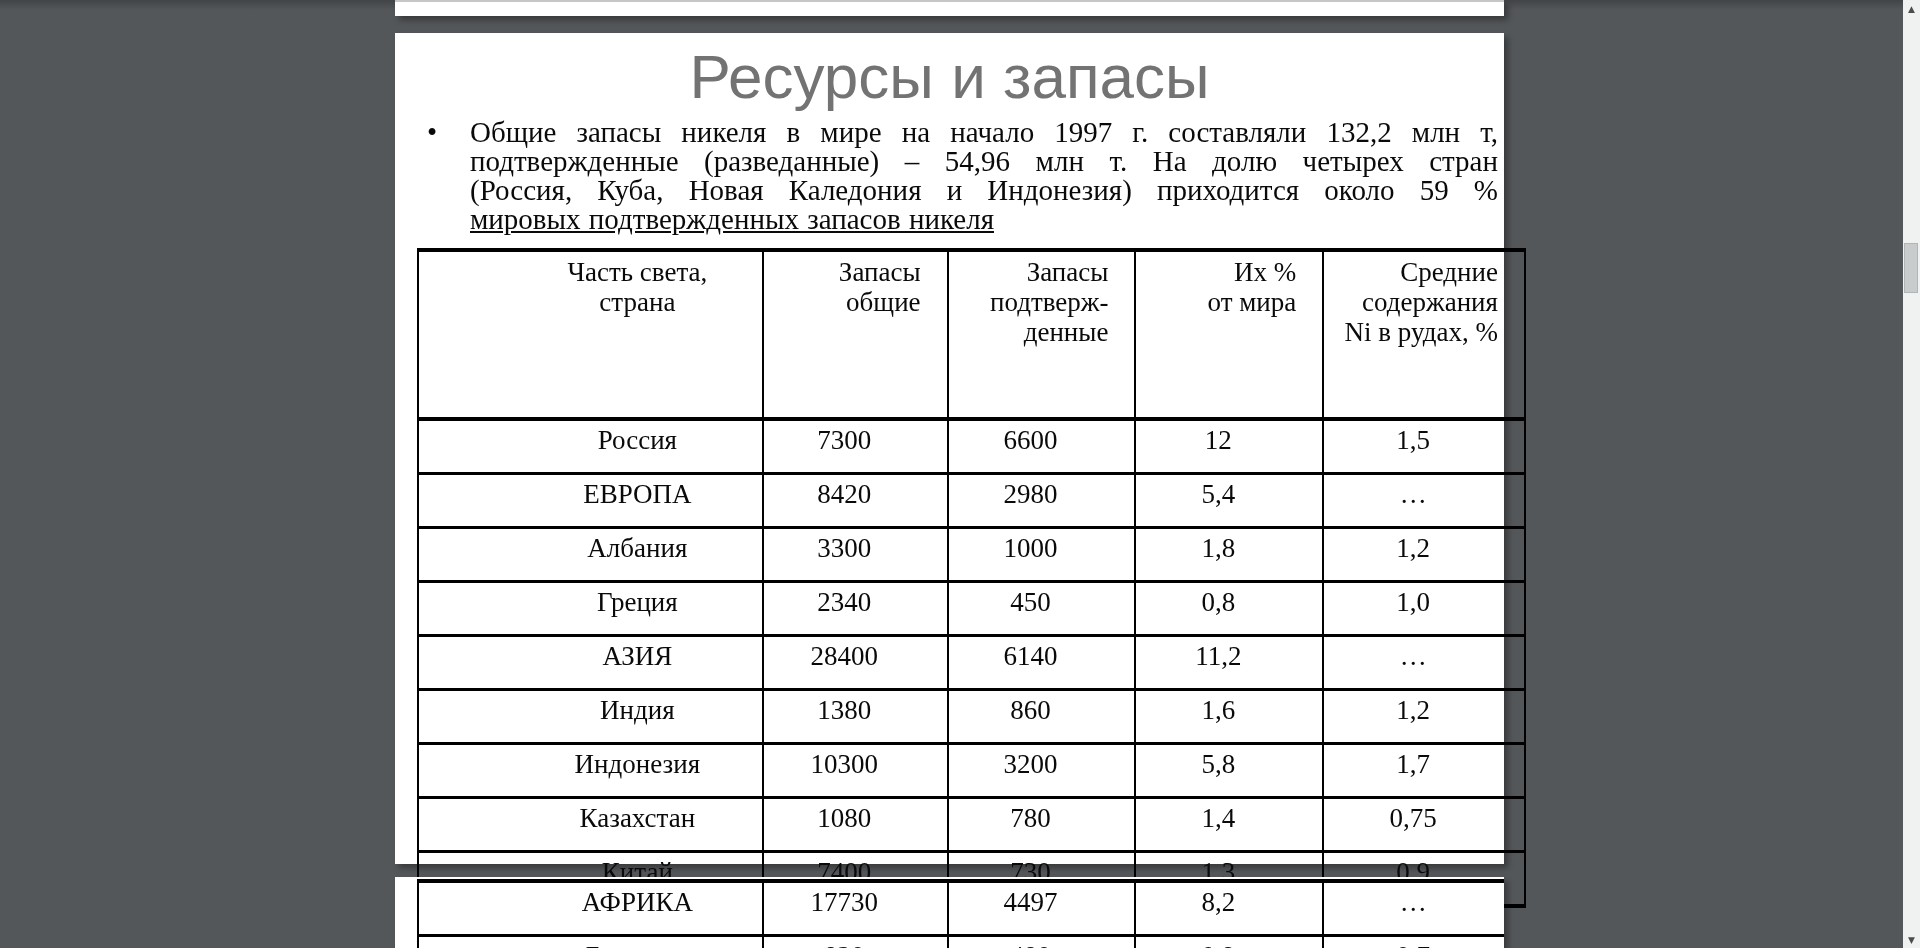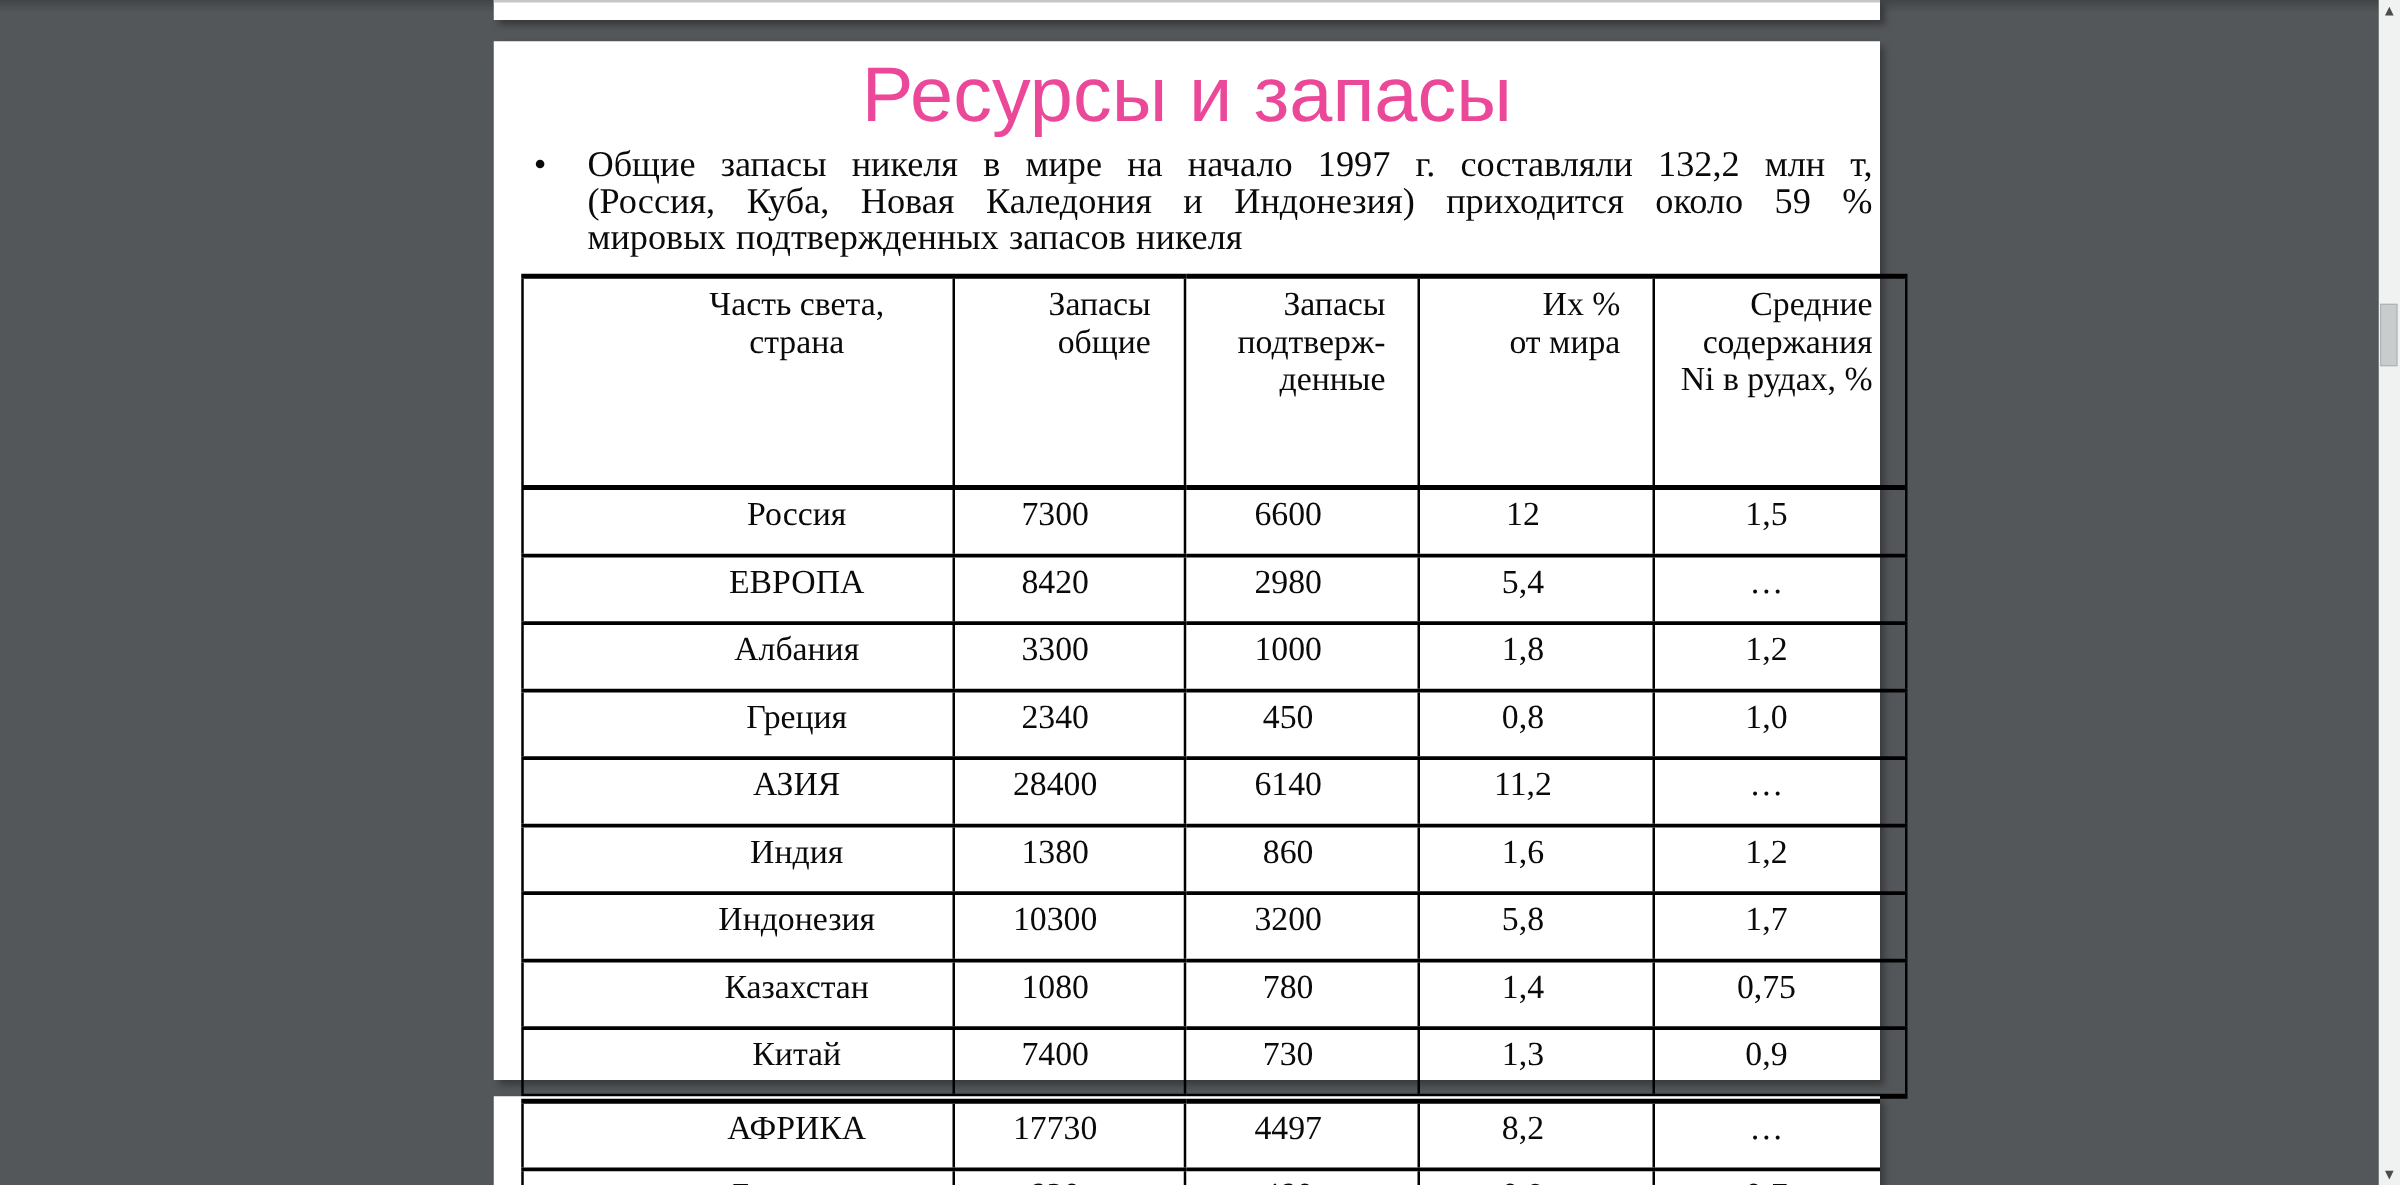--- a/index.html
+++ b/index.html
@@ -28,42 +28,42 @@
   .page-main{top:33px;height:831px;}
   .page-next{top:877px;height:91px;overflow:hidden;padding-top:2px;}
 
   .slide-title{
     margin:8px 0 0 0;
     font-family:"Liberation Sans", sans-serif;
     font-weight:400;
     font-size:62px;
     line-height:72px;
     text-align:center;
-    color:#ec4899;
+    color:#737373;
   }
 
   .bullet-block{
     display:flex;
     margin:5px 0 0 32px;
   }
   .bullet-glyph{
     width:43px;
     flex:0 0 43px;
     font-size:29px;
     line-height:29px;
   }
   .bullet-lines{width:1028px;}
   .bullet-line{
     font-size:29px;
     line-height:29px;
     text-align:justify;
     text-align-last:justify;
     word-spacing:1px;
   }
-  .bullet-line.last{text-align:left;text-align-last:left;}
+  .bullet-line.last{text-align:left;text-align-last:left;text-decoration:underline;}
 
   table.reserves{
     width:100%;
     border-collapse:collapse;
     table-layout:fixed;
     margin-top:14px;
     font-size:27px;
     margin-left:22px;
   }
   .page-next table.reserves{margin-top:0;}
@@ -138,20 +138,21 @@
 
 <div class="page page-prev"></div>
 
 <div class="page page-main">
   <h1 class="slide-title">Ресурсы и запасы</h1>
 
   <div class="bullet-block">
     <div class="bullet-glyph">•</div>
     <div class="bullet-lines">
       <div class="bullet-line">Общие запасы никеля в мире на начало 1997 г. составляли 132,2 млн т,</div>
+      <div class="bullet-line">подтвержденные (разведанные) – 54,96 млн т. На долю четырех стран</div>
       <div class="bullet-line">(Россия, Куба, Новая Каледония и Индонезия) приходится около 59 %</div>
       <div class="bullet-line last">мировых подтвержденных запасов никеля</div>
     </div>
   </div>
 
   <table class="reserves">
     <colgroup>
         <col class="c0">
         <col class="c1">
         <col class="c2">

